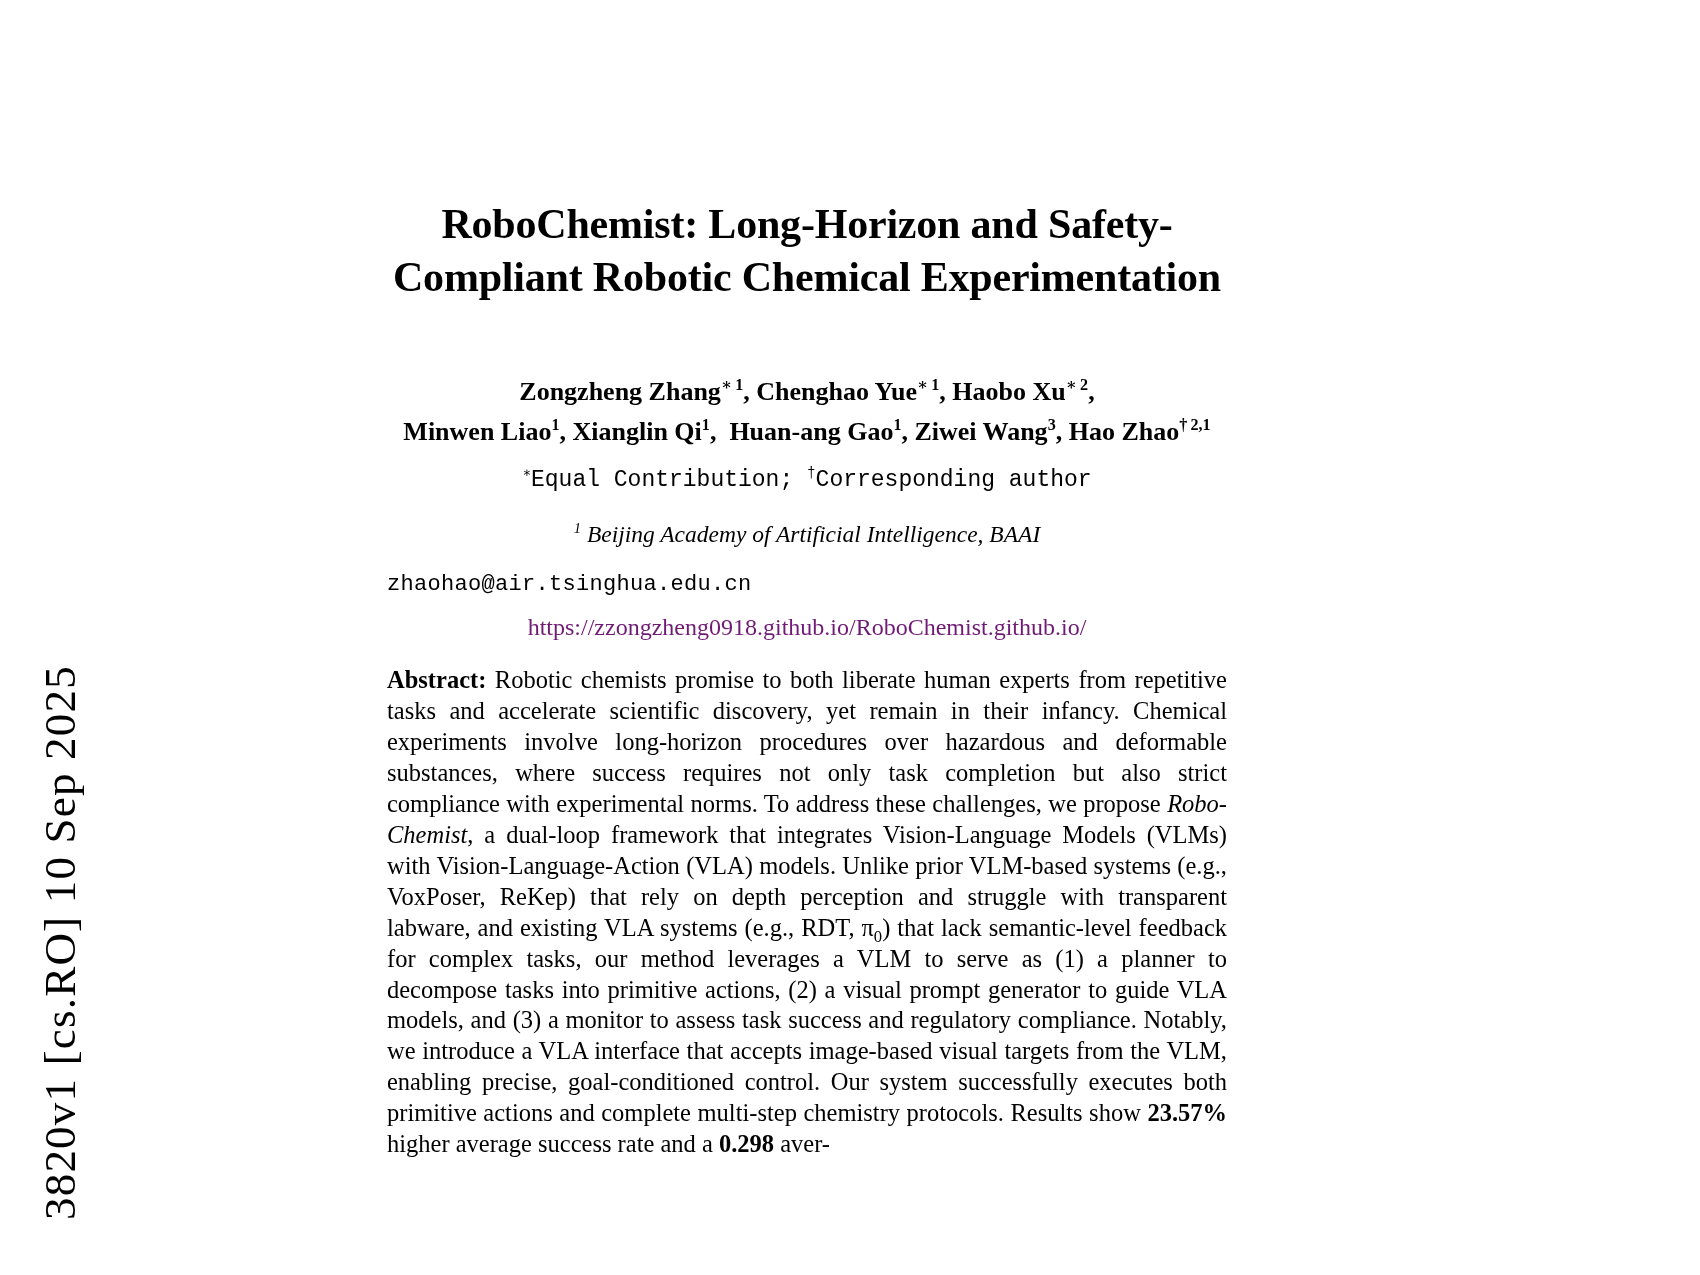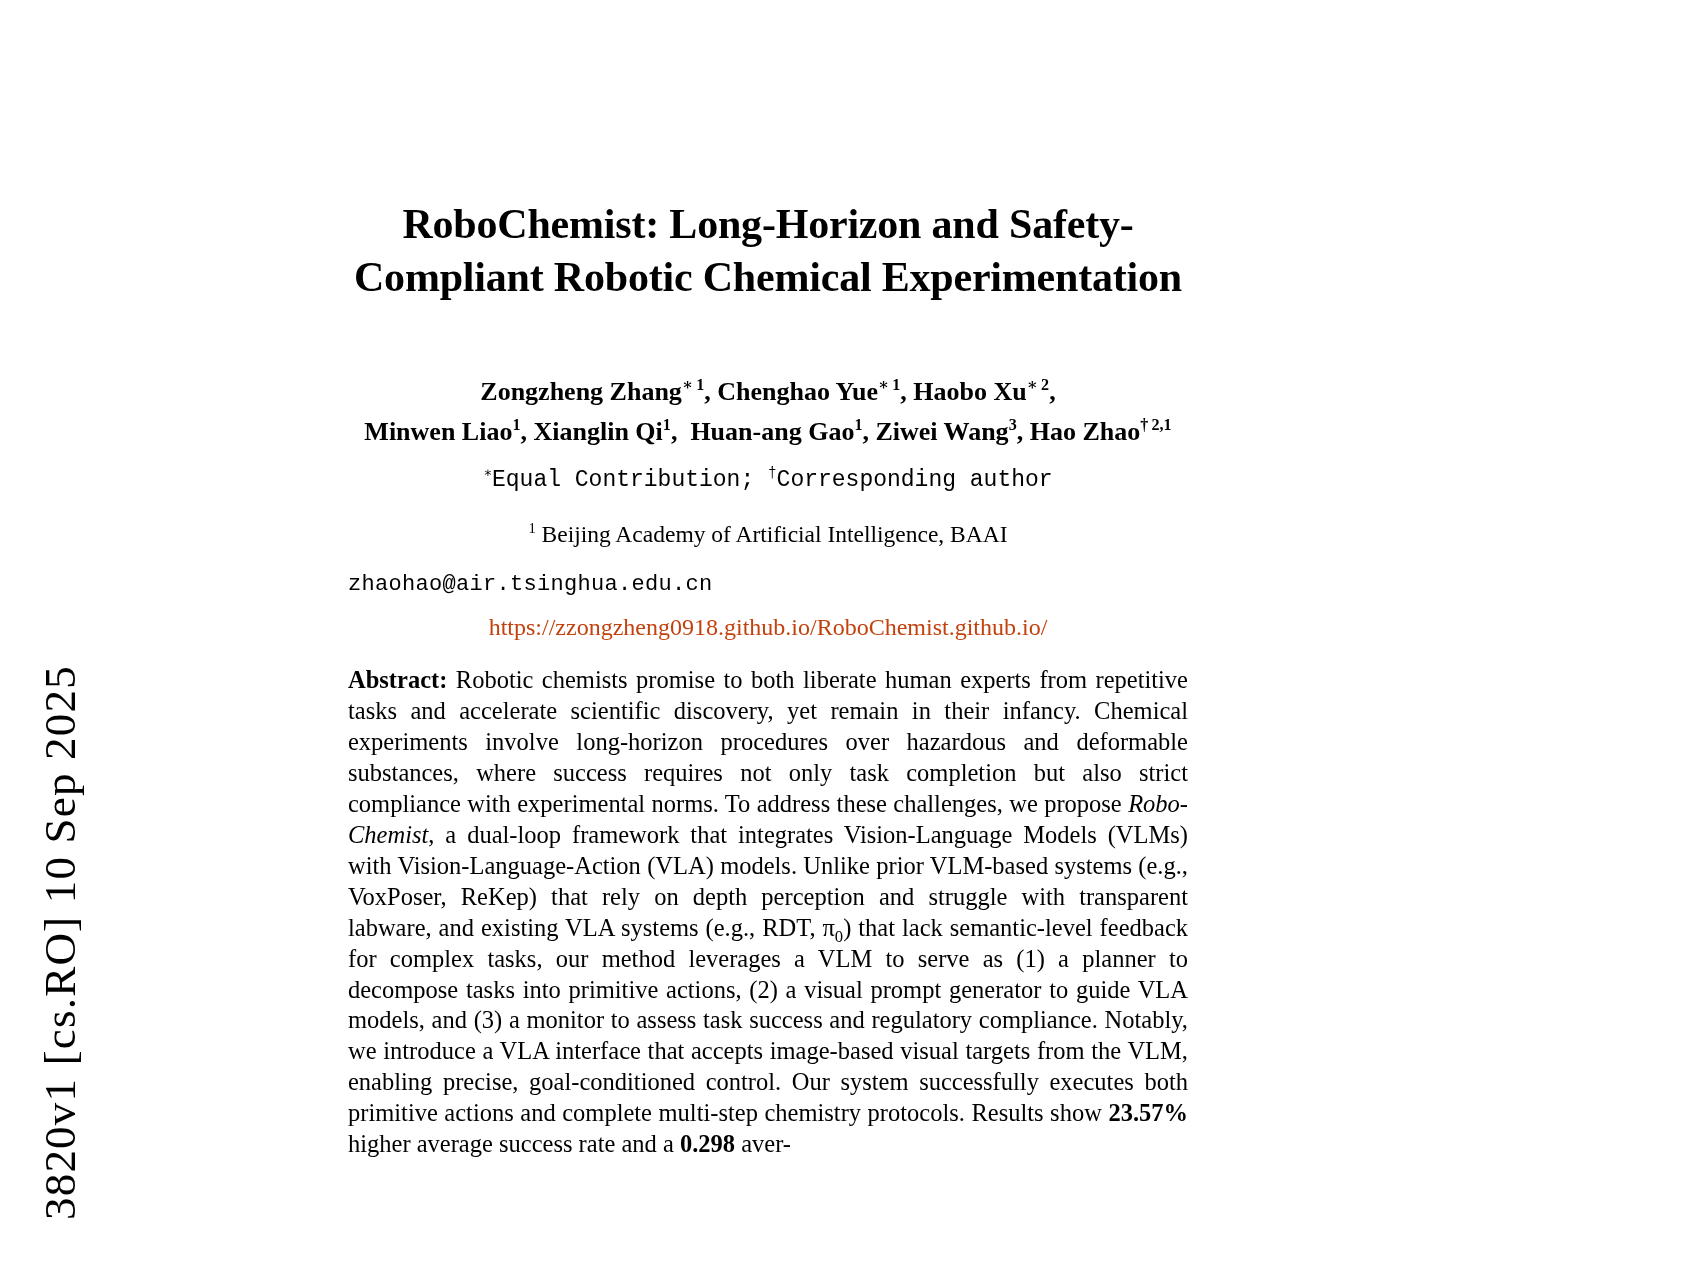--- a/index.html
+++ b/index.html
@@ -35,21 +35,21 @@
     font-size: 45px;
     letter-spacing: 1.2px;
     color: #000;
     white-space: nowrap;
     padding-left: 55px;
   }
 
   
   .paper {
     position: absolute;
-    left: 348px;
+    left: 387px;
     top: 0;
     width: 840px;
   }
 
   .title {
     margin-top: 198px;
     text-align: center;
     font-size: 42px;
     font-weight: bold;
     line-height: 1.26;
@@ -81,20 +81,21 @@
     font-weight: normal;
     font-family: Liberation Mono, monospace;
   }
   .contrib sup { font-weight: normal; }
 
   .affils {
     margin-top: 26px;
     text-align: center;
     font-size: 23.5px;
     line-height: 1.33;
+    font-style: italic;
   }
   .affils div { white-space: nowrap; }
   .affils sup { font-weight: normal; }
 
   .email {
     margin-top: 21px;
     text-align: left;
     font-family: "Liberation Mono", "DejaVu Sans Mono", monospace;
     font-size: 22px;
     letter-spacing: 0.3px;
@@ -146,21 +147,21 @@
   <div class="contrib">
     <sup>∗</sup>Equal Contribution; <sup>†</sup>Corresponding author
   </div>
 
   <div class="affils">
     <div><sup>1</sup> Beijing Academy of Artificial Intelligence, BAAI</div>
   </div>
 
   <div class="email">zhaohao@air.tsinghua.edu.cn</div>
 
-  <div class="weburl" style="color: #c2410c;">
+  <div class="weburl" style="color: #701a75;">
     <span>https://zzongzheng0918.github.io/RoboChemist.github.io/</span>
   </div>
 
   <div class="abstract">
     <b>Abstract:</b><span> Robotic chemists promise to both liberate human experts from repetitive tasks and accelerate scientific discovery, yet remain in their infancy. Chemical experiments involve long-horizon procedures over hazardous and deformable substances, where success requires not only task completion but also strict compliance with experimental norms. To address these challenges, we propose </span><i>Robo-Chemist</i><span>, a dual-loop framework that integrates Vision-Language Models (VLMs) with Vision-Language-Action (VLA) models. Unlike prior VLM-based systems (e.g., VoxPoser, ReKep) that rely on depth perception and struggle with transparent labware, and existing VLA systems (e.g., RDT, π</span><span class="sub">0</span><span>) that lack semantic-level feedback for complex tasks, our method leverages a VLM to serve as (1) a planner to decompose tasks into primitive actions, (2) a visual prompt generator to guide VLA models, and (3) a monitor to assess task success and regulatory compliance. Notably, we introduce a VLA interface that accepts image-based visual targets from the VLM, enabling precise, goal-conditioned control. Our system successfully executes both primitive actions and complete multi-step chemistry protocols. Results show </span><b>23.57%</b><span> higher average success rate and a </span><b>0.298</b><span> aver-</span>
   </div>
 
 </div>
 
 </body></html>

